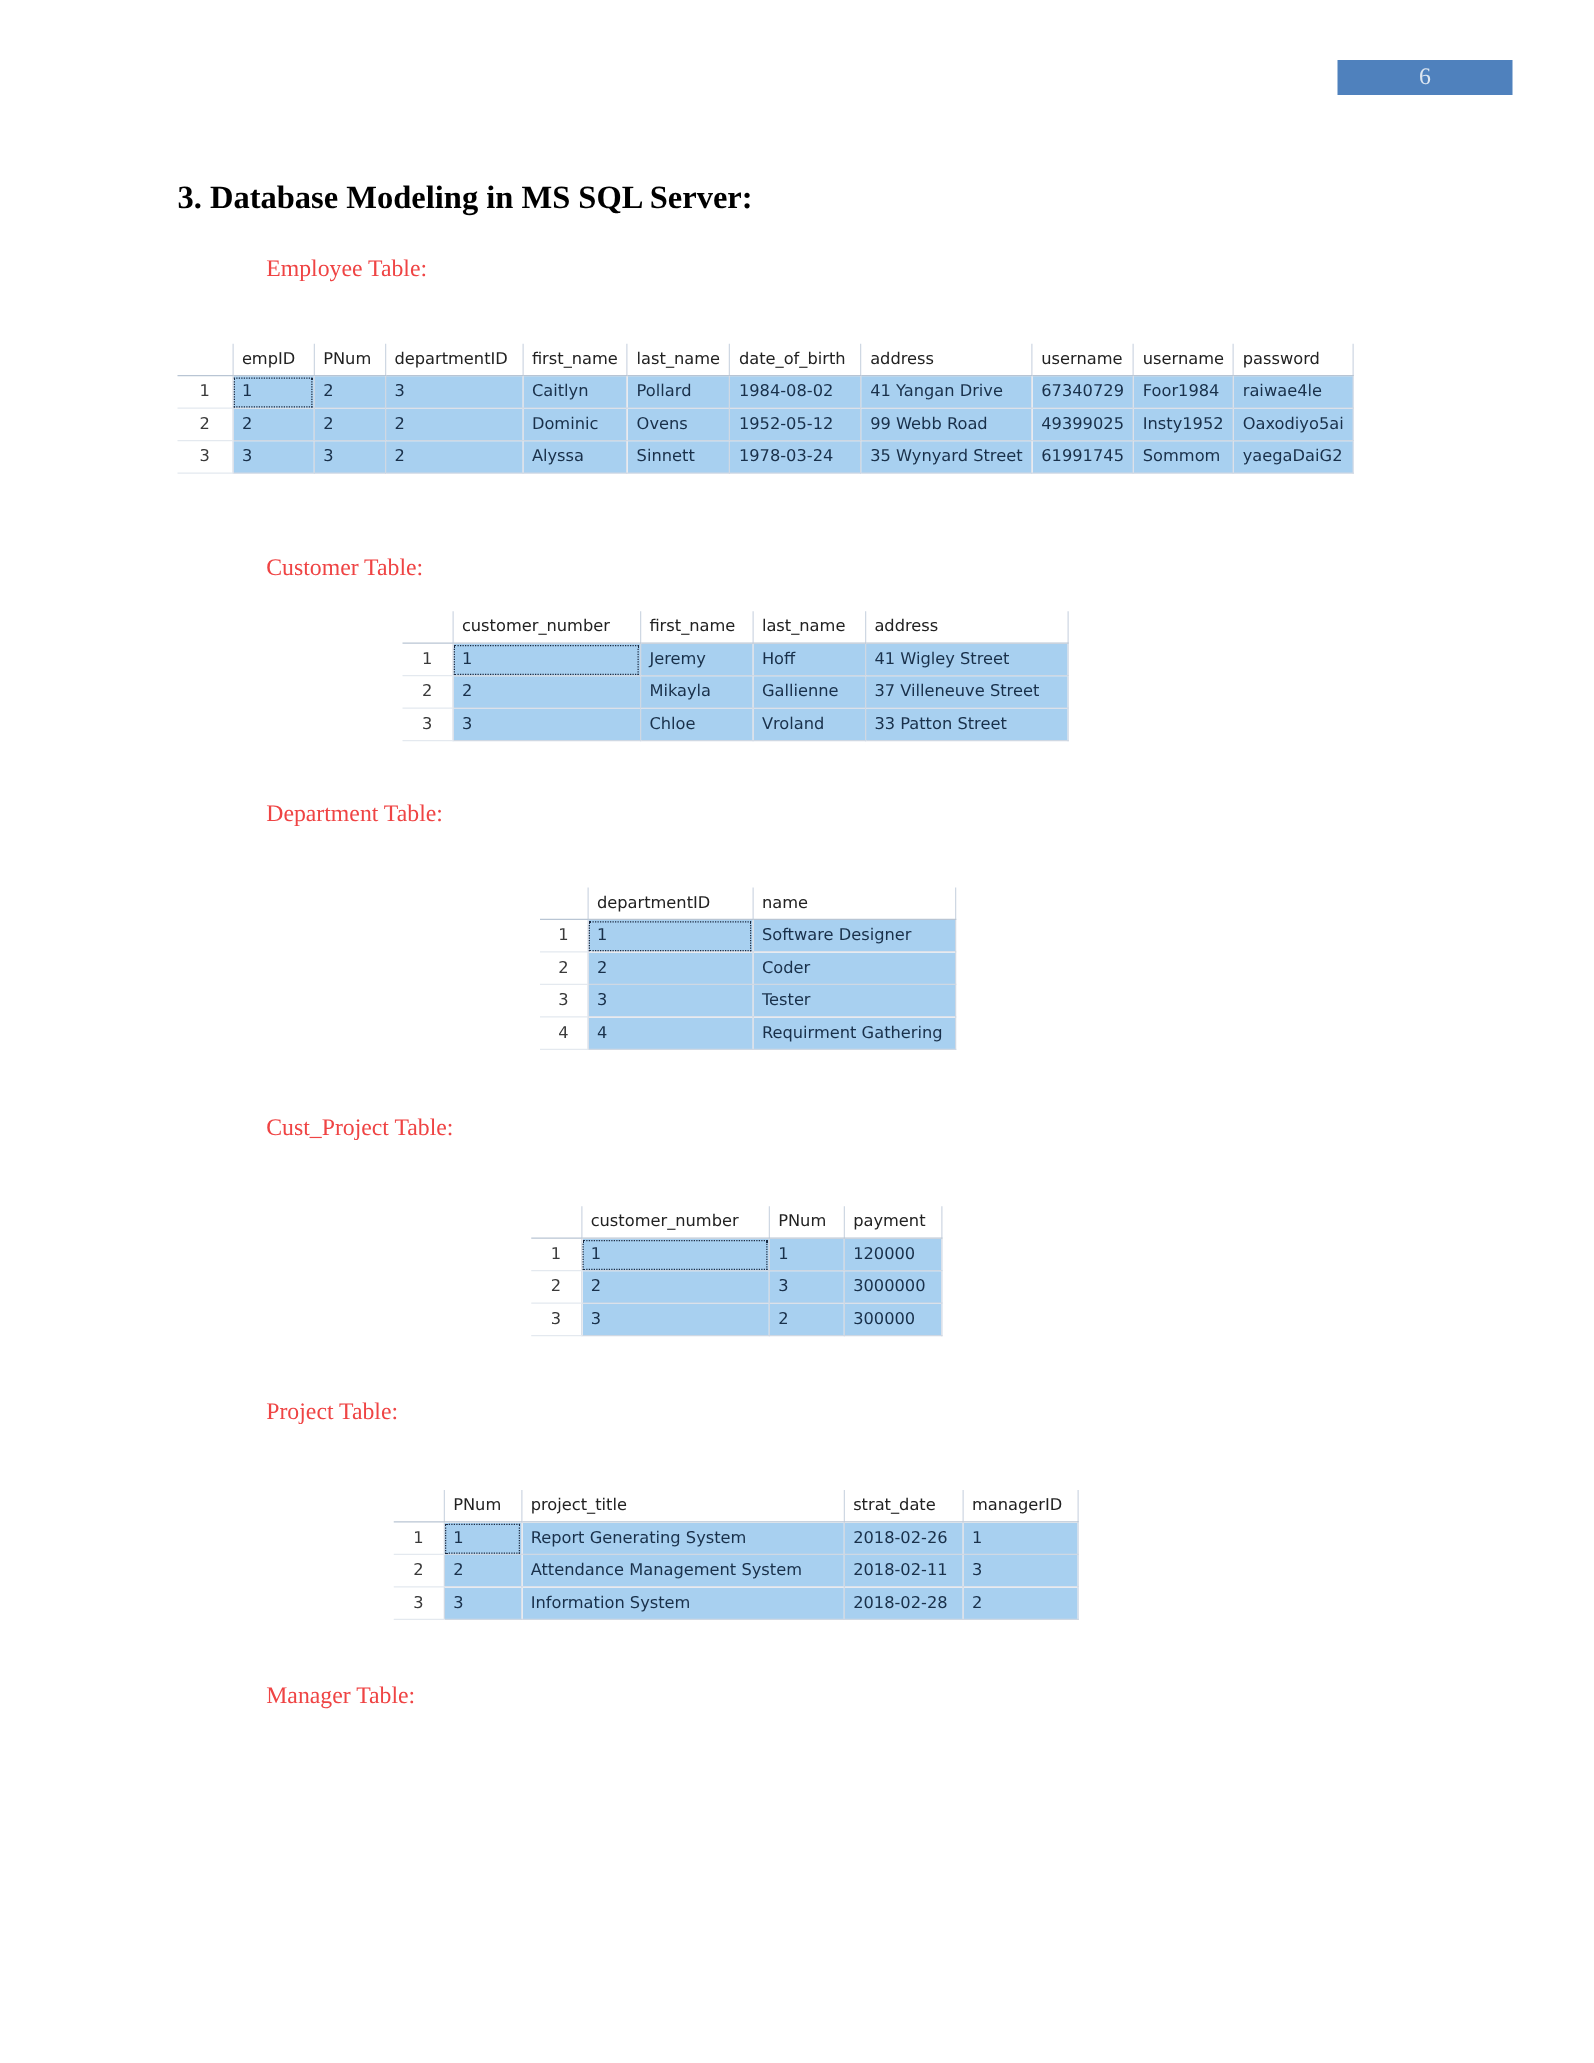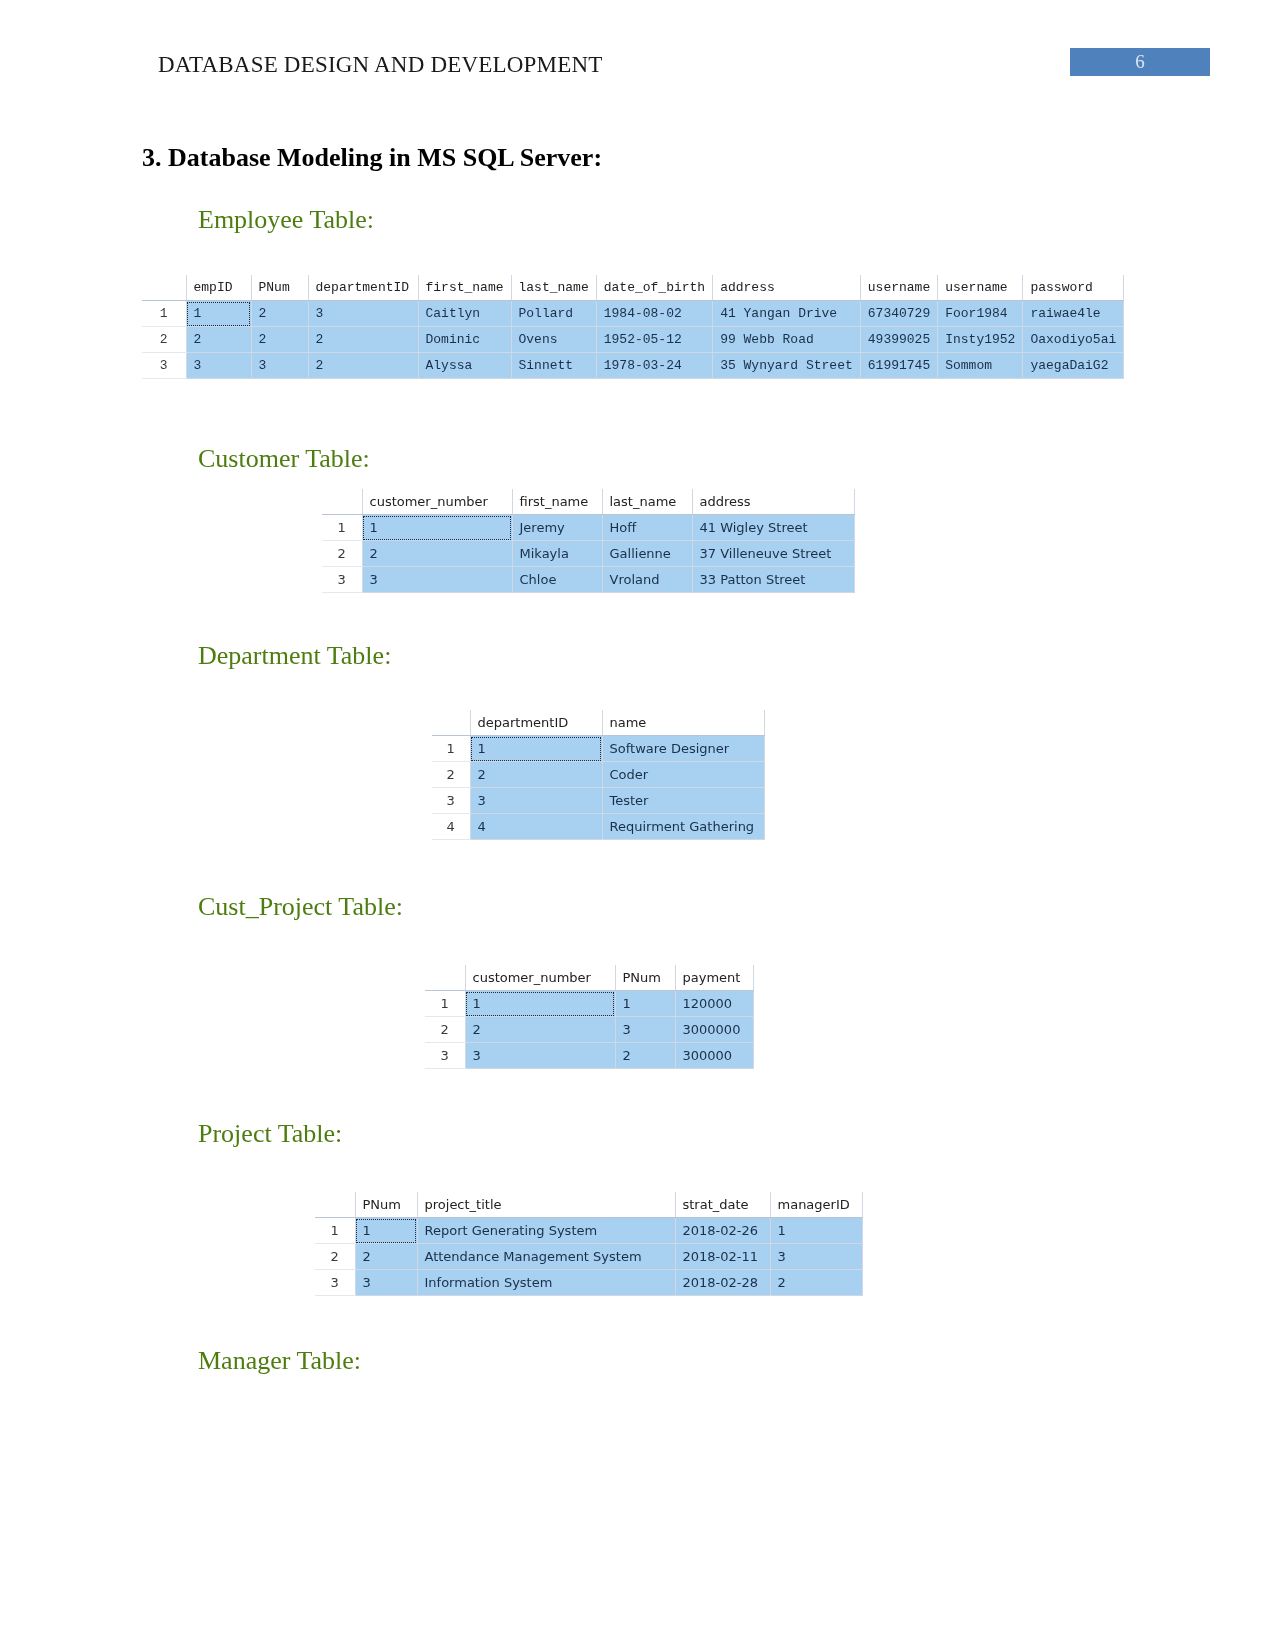--- a/index.html
+++ b/index.html
@@ -60,23 +60,23 @@
     position: absolute;
     left: 142px;
     top: 143px;
     font-size: 26px;
     font-weight: bold;
     color: #000;
     white-space: nowrap;
   }
   .caption {
     position: absolute;
-    left: 198px;
-    font-size: 26px;
-    color: #4d7c0f;
+    left: 213px;
+    font-size: 19px;
+    color: #ef4444;
     white-space: nowrap;
   }
 
   
   .grid {
     position: absolute;
     font-family: "DejaVu Sans", "Liberation Sans", sans-serif;
     font-size: 13px;
     color: #1b2a41;
     border-collapse: collapse;
@@ -122,30 +122,29 @@
   }
   .grid tbody tr:first-child td.focused {
     outline: 1px dotted #1b2a41;
     outline-offset: -2px;
   }
 </style>
 </head>
 <body>
 
 <div class="page-header">
-  <div class="header-title">DATABASE DESIGN AND DEVELOPMENT</div>
   <div class="page-number-box">
     <div class="page-number">6</div>
   </div>
 </div>
 
 <div class="section-heading">3. Database Modeling in MS SQL Server:</div>
 
 <div class="caption" style="top:205px;">Employee Table:</div>
-<div class="grid" id="grid-employee" style="left:142px; top:275px;font-family:Liberation Mono, monospace;">
+<div class="grid" id="grid-employee" style="left:142px; top:275px;">
     <table>
       <colgroup>
         <col style="width: 44px;">
         <col style="width: 65px;">
         <col style="width: 57px;">
         <col style="width: 110px;">
         <col style="width: 78px;">
         <col style="width: 72px;">
         <col style="width: 105px;">
         <col style="width: 128px;">

